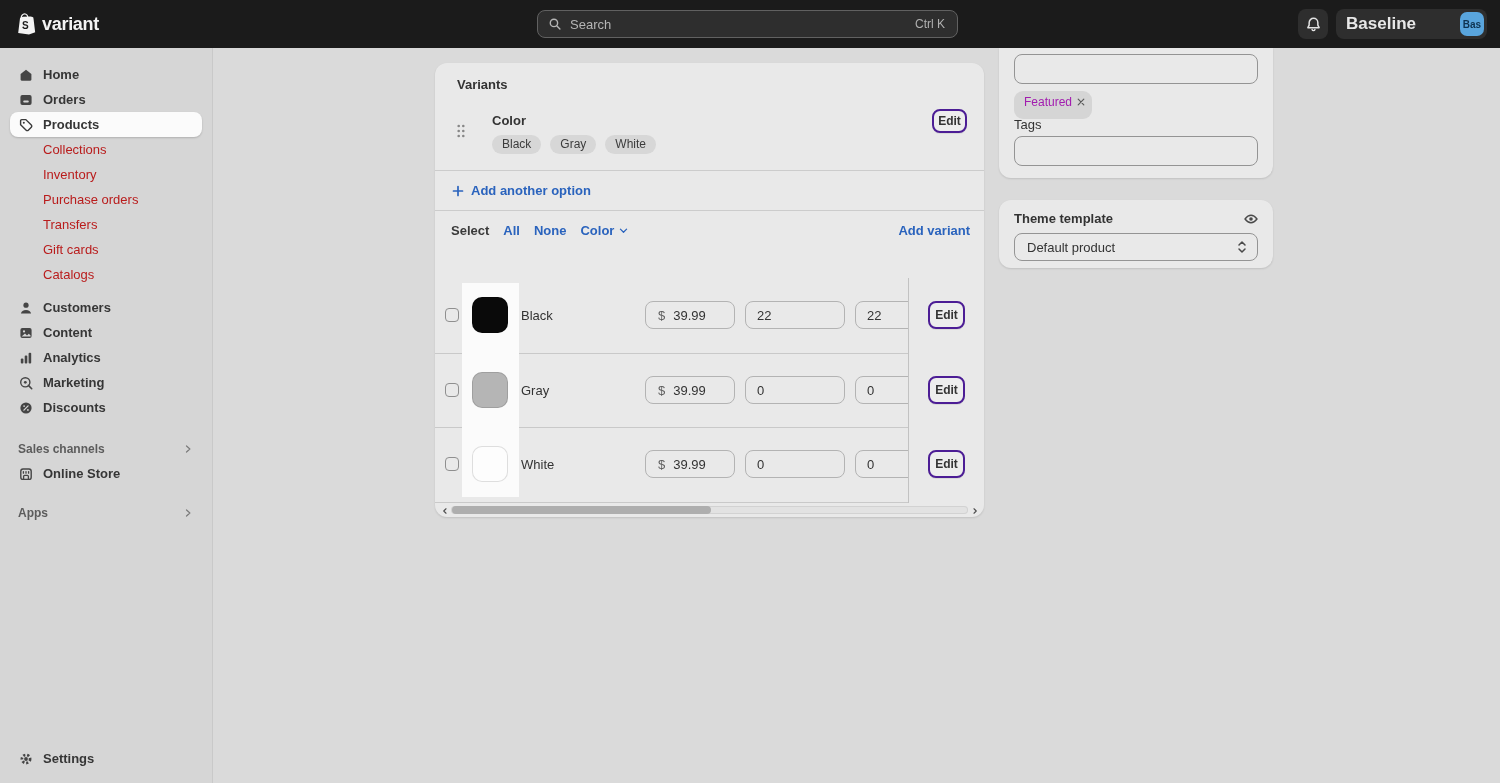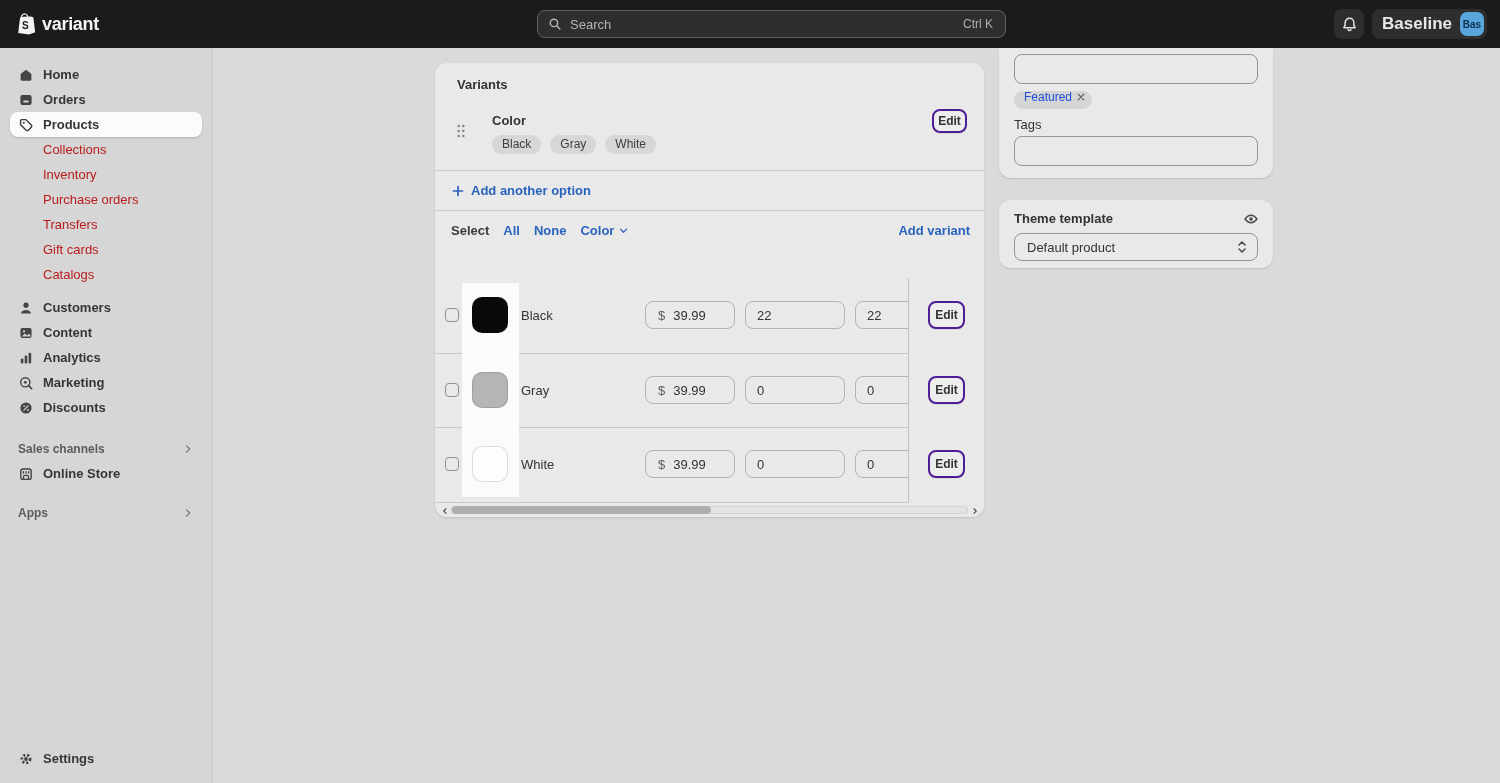--- a/index.html
+++ b/index.html
@@ -10,31 +10,31 @@
     font-family:"Liberation Sans","DejaVu Sans",sans-serif;
     color:#363636;
     -webkit-font-smoothing:antialiased;
   }
   svg { display:block; }
 
   
   .topbar { position:absolute; left:0; top:0; width:1500px; height:48px; background:#1b1b1b; z-index:50; }
   .logo { position:absolute; left:14px; top:0; height:48px; display:flex; align-items:center; gap:6px; cursor:pointer; }
   .logo-word { color:#f4f4f4; font-size:18px; font-weight:700; letter-spacing:-0.3px; }
-  .searchbox { position:absolute; left:537px; top:10px; width:469px; height:28px; background:#2e2e2e;
+  .searchbox { position:absolute; left:537px; top:10px; width:421px; height:28px; background:#2e2e2e;
     border:1px solid #616161; border-radius:8px; display:flex; align-items:center; padding:0 12px 0 10px; gap:8px; }
   .searchbox input { flex:1; background:transparent; border:none; outline:none; color:#e3e3e3; font-size:13px; font-family:inherit; }
   .searchbox input::placeholder { color:#b5b5b5; }
   .search-shortcut { color:#b0b0b0; font-size:12px; white-space:nowrap; }
   .top-right { position:absolute; right:13px; top:9px; display:flex; gap:8px; align-items:center; }
   .bell-btn { width:30px; height:30px; background:#2e2e2e; border-radius:8px; display:flex; align-items:center; justify-content:center; cursor:pointer; }
   .store-pill { height:30px; background:#2e2e2e; border-radius:8px; display:flex; align-items:center; gap:8px; padding:0 3px 0 10px; cursor:pointer; }
   .store-name { color:#e8e8e8; font-size:17px; font-weight:600; }
   .avatar { width:24px; height:24px; border-radius:7px; display:flex; align-items:center; justify-content:center;
-    font-size:10px; font-weight:700; color:#0f3350; }
+    font-size:10px; font-weight:700; color:#0f3350;margin-left:36px; }
 
   
   .sidebar { position:absolute; left:0; top:48px; width:213px; bottom:0; background:#d6d6d6; border-right:1px solid #c9c9c9; }
   .snav { padding:14px 10px 0 10px; }
   .sitem { height:25px; display:flex; align-items:center; gap:9px; padding:0 6px 0 8px; border-radius:8px;
     font-size:13px; font-weight:600; color:#363636; cursor:pointer; }
   .sitem .sicon { width:16px; height:16px; display:flex; align-items:center; justify-content:center; flex:none; }
   .sitem.selected { background:#fbfbfb; box-shadow:0 1px 2px rgba(0,0,0,.18); }
   .sitem.sub { padding-left:33px; font-weight:500; color:#b91c1c; }
   .ssec { height:25px; display:flex; align-items:center; justify-content:space-between; padding:0 8px;
@@ -87,22 +87,22 @@
 
   .scrollbar { position:absolute; left:0; right:0; top:440px; height:14px; }
   .sb-arrow { position:absolute; top:3px; width:9px; height:9px; display:flex; align-items:center; justify-content:center; cursor:pointer; }
   .sb-track { position:absolute; left:16px; right:16px; top:3px; height:8px; border-radius:4px; background:#e2e2e2; box-shadow:inset 0 0 0 1px #d2d2d2; cursor:pointer; }
   .sb-thumb { position:absolute; left:1px; top:0; width:50%; height:8px; border-radius:4px; background:#aeaeae; cursor:grab; }
 
   
   .orgcard { left:999px; top:48px; width:274px; height:130px; border-radius:0 0 12px 12px; }
   .rp-input { position:absolute; left:15px; width:244px; height:30px; border:1px solid #949494; border-radius:8px;
     background:transparent; padding:0 12px; font-size:13px; color:#333; font-family:inherit; outline:none; }
-  .tagchip { position:absolute; left:15px; top:43px; height:18px; border-radius:9px; background:#d5d5d5;
-    display:flex; align-items:center; gap:5px; padding:0 7px 7px 10px; font-size:12px; color:#1d4ed8; }
+  .tagchip { position:absolute; left:15px; top:43px; height:28px; border-radius:9px; background:#d5d5d5;
+    display:flex; align-items:center; gap:5px; padding:0 7px 7px 10px; font-size:12px; color:#a21caf; }
   .tagchip .x { display:flex; cursor:pointer; }
   .rp-label { position:absolute; left:15px; font-size:13px; font-weight:500; color:#333; }
   .themecard { left:999px; top:200px; width:274px; height:68px; }
   .eye-btn { position:absolute; right:12px; top:9px; width:20px; height:20px; display:flex; align-items:center; justify-content:center; cursor:pointer; }
   .rp-select { position:absolute; left:15px; top:33px; width:244px; height:28px; border:1px solid #949494; border-radius:8px;
     display:flex; align-items:center; justify-content:space-between; padding:0 9px 0 12px; font-size:13px; color:#333; cursor:pointer; }
 </style>
 </head>
 <body>
 

